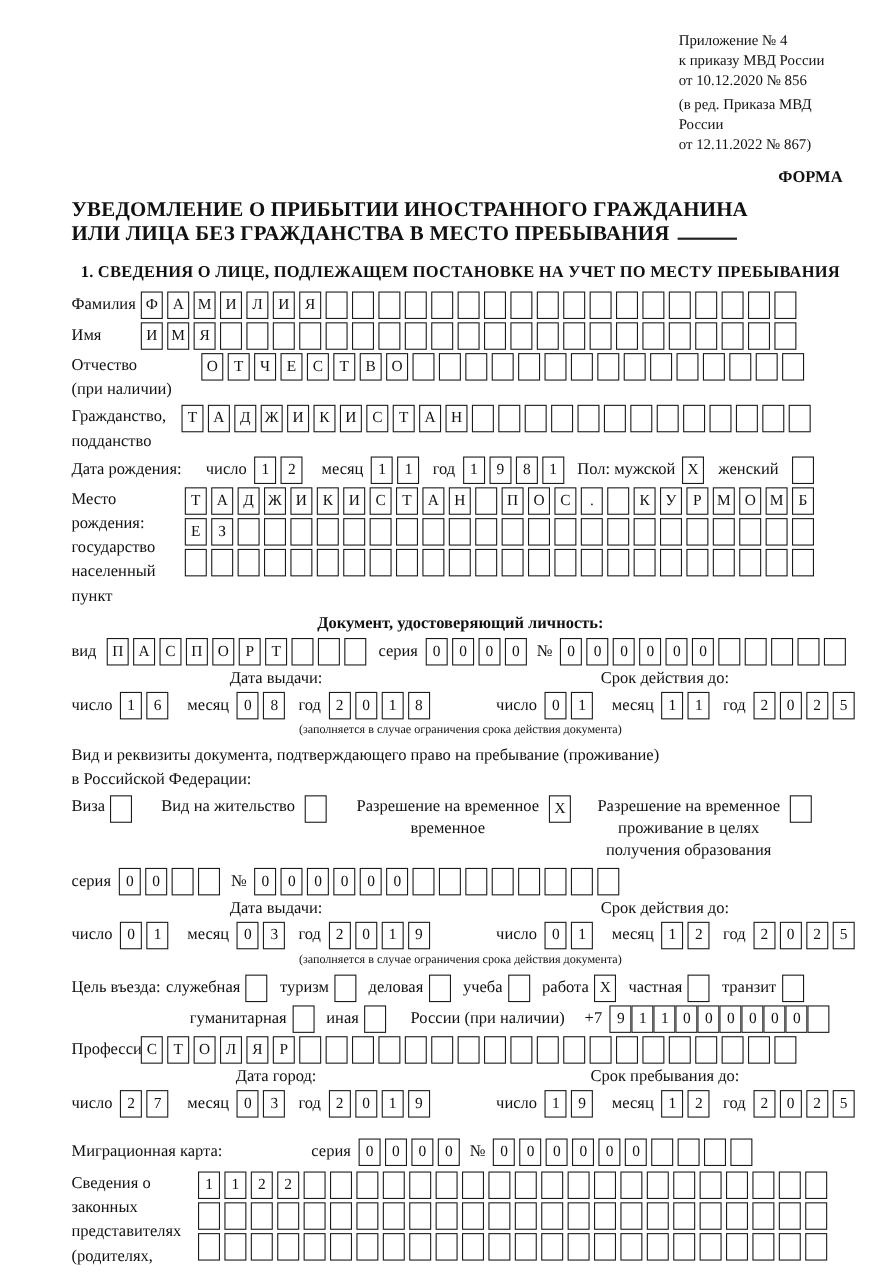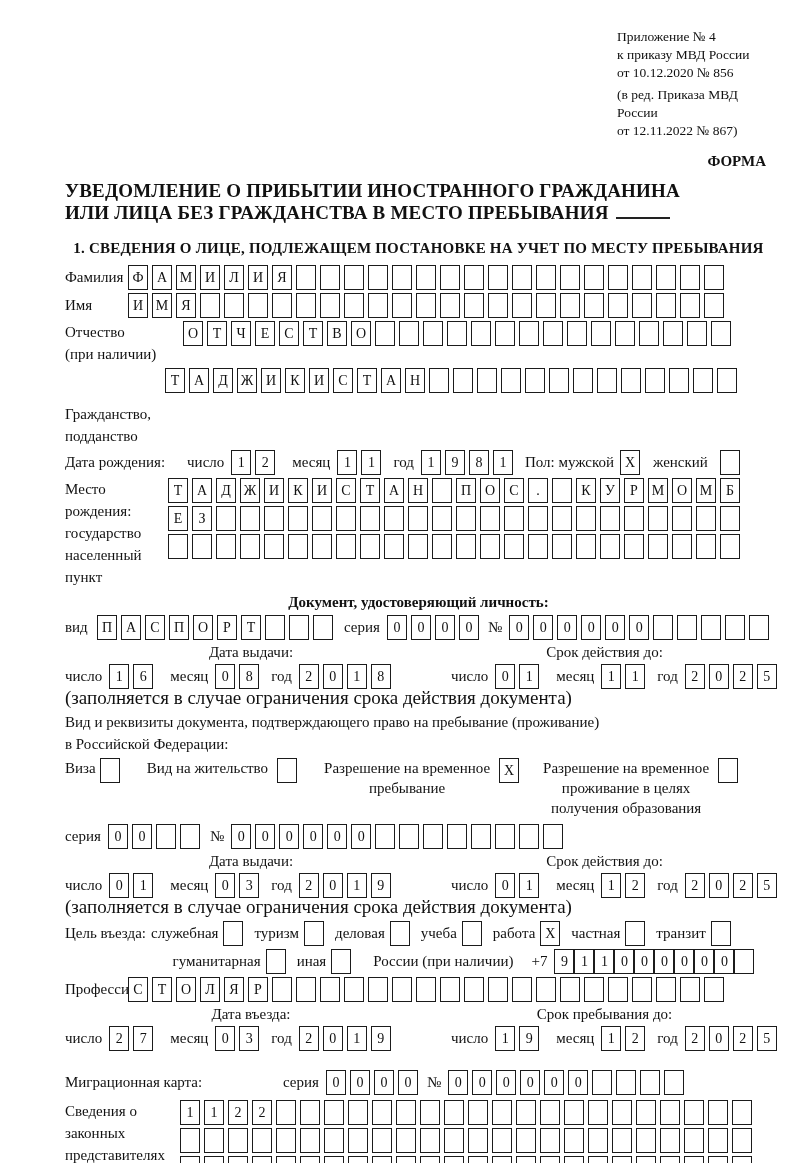--- a/index.html
+++ b/index.html
@@ -17,42 +17,42 @@
   
   .title{font-weight:bold;font-size:19px;line-height:22px;margin-top:10px;letter-spacing:.2px;}
   .blank{display:inline-block;width:54px;border-bottom:2px solid #222;height:13px;margin-left:7px;}
   .section{text-align:center;font-weight:bold;font-size:15px;margin-top:16px;letter-spacing:.2px;}
   .form{margin-top:8px;}
   
   .row{display:flex;align-items:flex-start;margin-top:3px;}
   .crow{display:flex;align-items:center;margin-top:3px;}
   .lab{flex:none;line-height:25px;}
   .lab2 div{line-height:22px;}
-  .w63{width:63px;}  .w118{width:118px;} .w100{width:100px;margin-top:35px;}
+  .w63{width:63px;}  .w118{width:118px;} .w100{width:100px;}
   .w103{width:103px;} .w115{width:115px;}
   .boxes{display:inline-flex;flex:none;}
   .box{
     display:inline-flex;flex:none;box-sizing:border-box;
     width:20px;height:25px;border:1.7px solid #1b1b1b;margin-right:4px;
     align-items:center;justify-content:center;
     font-size:14px;background:#fff;vertical-align:middle;
   }
   .stack .brow{display:flex;margin-bottom:3px;}
   
   .docheading{text-align:center;font-weight:bold;font-size:15px;margin-top:4px;line-height:20px;}
   
   .hdr2{display:flex;margin-top:3px;line-height:19px;}
   .hdr2 .h1{width:372px;text-align:center;}
   .hdr2 .h2{flex:1;text-align:center;}
   .daterow{display:flex;align-items:center;margin-top:2px;}
   .daterow .dleft{display:flex;align-items:center;width:372px;flex:none;}
   .daterow .dright{display:flex;align-items:center;margin-left:14px;}
   .dl{margin-right:7px;}
   .mgl{margin-left:13px;}
-  .note{text-align:left;font-size:19px;line-height:16px;margin-top:1px;}
+  .note{text-align:center;font-size:11px;line-height:16px;margin-top:1px;}
   .para{margin-top:5px;line-height:22px;}
   
   .optrow{display:flex;align-items:flex-start;margin-top:3px;}
   .optlbl{text-align:center;line-height:20px;}
   .cb{margin-left:9px;margin-right:0;}
   
   .purpose .pl{margin-right:5px;}
   .purpose .box{margin-right:0;}
   .purpose .sp{width:11px;flex:none;}
   .indent{margin-left:90px;justify-content:center;}
@@ -413,21 +413,21 @@
       <div>в Российской Федерации:</div>
     </div>
 
     <div class="optrow">
       <span class="optlbl">Виза</span>
       <span class="box cb" style="margin-left:4px"></span>
       <span class="optlbl" style="margin-left:27px">Вид на жительство</span>
       <span class="box cb"></span>
       <span class="optlbl" style="margin-left:27px">
         <div>Разрешение на временное</div>
-        <div>пребывание</div>
+        <div>временное</div>
       </span>
       <span class="box cb">X</span>
       <span class="optlbl" style="margin-left:24px">
         <div>Разрешение на временное</div>
         <div>проживание в целях</div>
         <div>получения образования</div>
       </span>
       <span class="box cb"></span>
     </div>
 
@@ -575,21 +575,21 @@
           <span class="box"></span>
           <span class="box"></span>
           <span class="box"></span>
           <span class="box"></span>
           <span class="box"></span>
           <span class="box"></span>
         </span>
     </div>
 
     <div class="hdr2">
-      <span class="h1">Дата въезда:</span>
+      <span class="h1">Дата город:</span>
       <span class="h2">Срок пребывания до:</span>
     </div>
     <div class="daterow">
       <span class="dleft">
         <span class="dl">число</span>
         <span class="boxes">
             <span class="box">2</span>
             <span class="box">7</span>
           </span>
         <span class="dl mgl">месяц</span>

